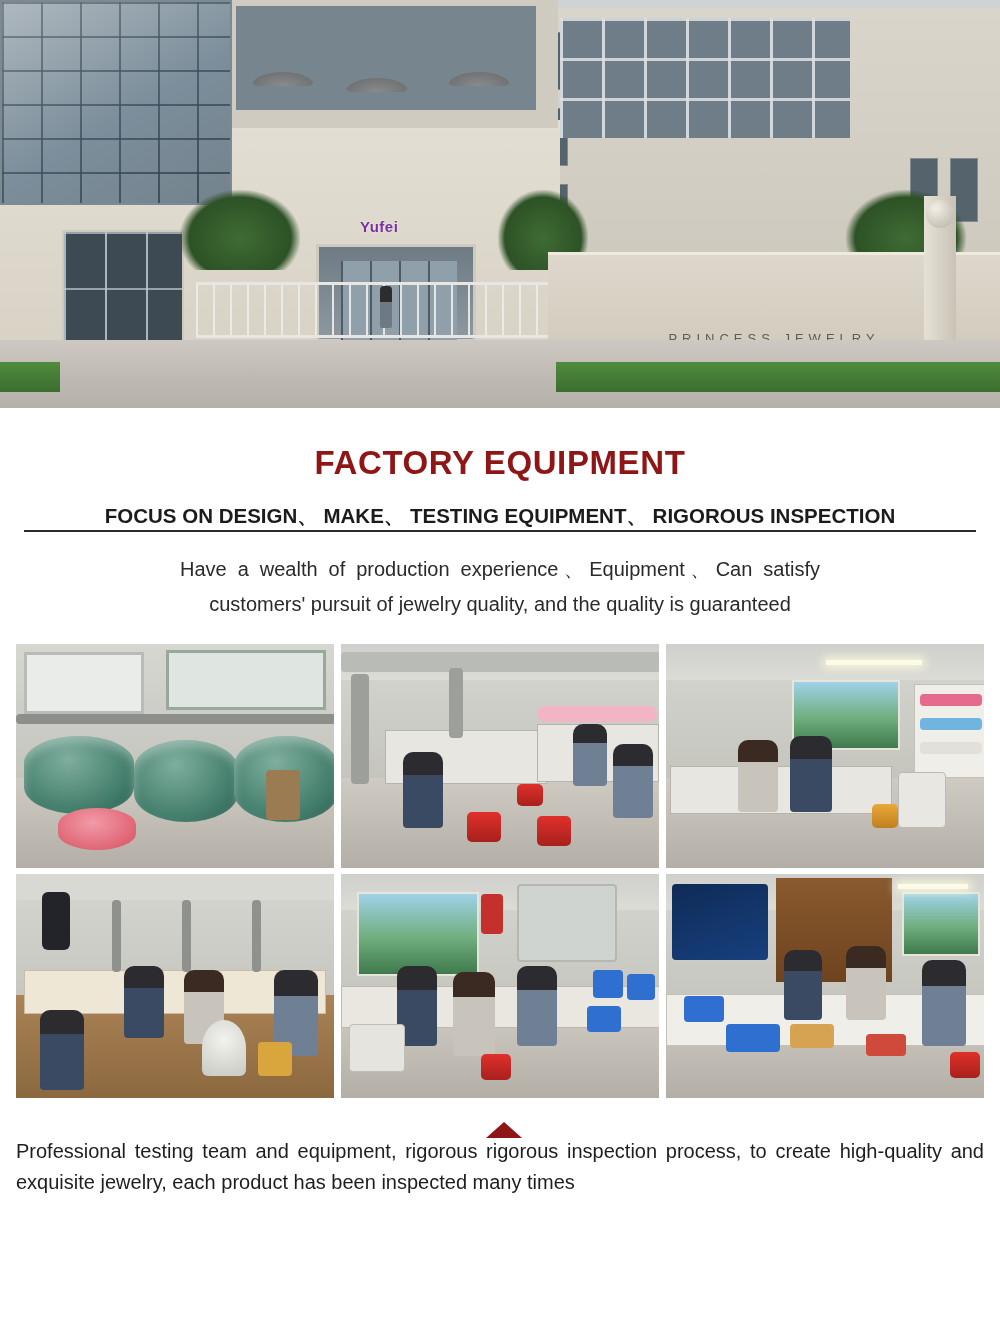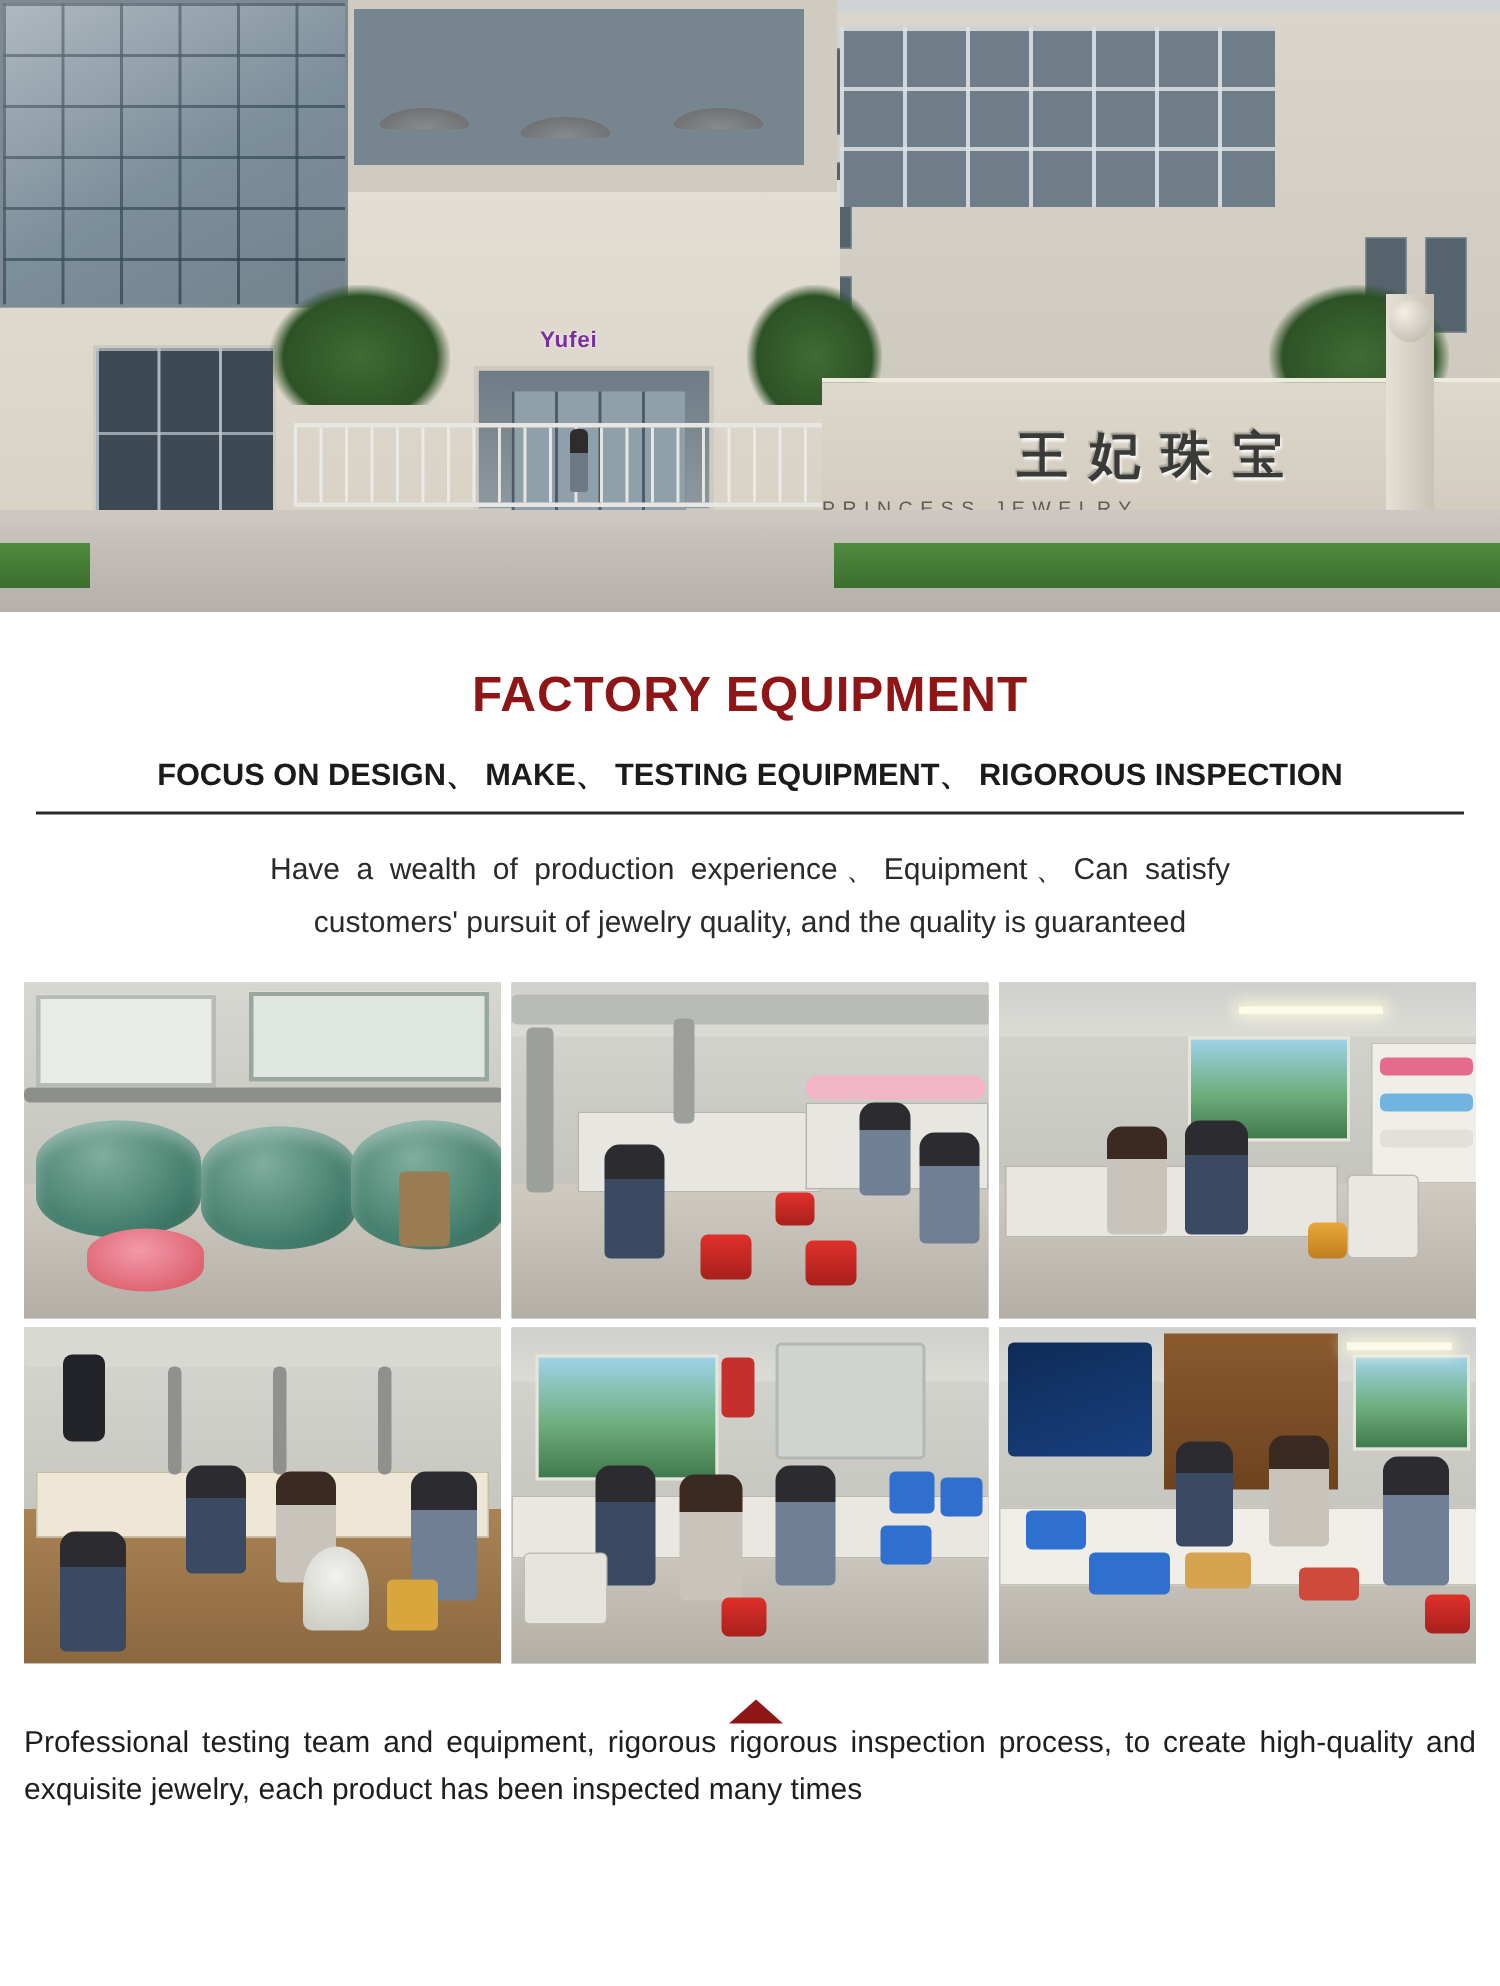--- a/index.html
+++ b/index.html
@@ -131,20 +131,21 @@
     text-align: center;
     font-family: "DejaVu Sans", sans-serif;
     font-size: 34px;
     font-weight: bold;
     letter-spacing: 14px;
     color: #3a3a38;
     text-shadow: 1px 2px 2px rgba(255,255,255,.9), -1px -1px 1px rgba(0,0,0,.25);
   }
   .wall-sign-en {
     position: absolute; left: 0; right: 0; top: 76px;
+    text-align: center;
     font-size: 13px;
     letter-spacing: 5px;
     color: #5c5c58;
   }
   .pillar {
     position: absolute; left: 924px; top: 196px; width: 32px; height: 176px;
     background: linear-gradient(90deg, #e6e1d6, #c9c3b6);
   }
   .pillar-ball {
     position: absolute; left: 926px; top: 200px; width: 28px; height: 28px;
@@ -184,21 +185,20 @@
     font-size: 33px;
     font-weight: bold;
     letter-spacing: .6px;
   }
   .subtitle {
     margin: 20px 24px 0 24px;
     text-align: center;
     color: #1b1b1b;
     font-size: 20.5px;
     font-weight: bold;
-    padding-bottom: 11px;
     border-bottom: 2.5px solid #2a2a2a;
   }
   .lead {
     width: 640px;
     margin: 20px auto 0 auto;
     text-align: justify;
     text-align-last: center;
     color: #2a2a2a;
     font-size: 20px;
     line-height: 35px;
@@ -341,21 +341,20 @@
   </div>
 
   <div class="greenery" style="left:180px; width:120px;"></div>
   <div class="greenery" style="left:498px; width:90px;"></div>
   <div class="greenery" style="left:846px; width:120px;"></div>
 
   <div class="railing"></div>
   <div class="person"></div>
 
   <div class="wall-sign">
-    <div class="wall-sign-cn">王妃珠宝</div>
     <div class="wall-sign-en">PRINCESS JEWELRY</div>
   </div>
 
   <div class="pillar"></div>
   <div class="pillar-ball"></div>
 
   <div class="ground"></div>
   <div class="grass-strip" style="left:556px; width:444px;"></div>
   <div class="grass-strip" style="left:0px; width:60px;"></div>
 </div>

